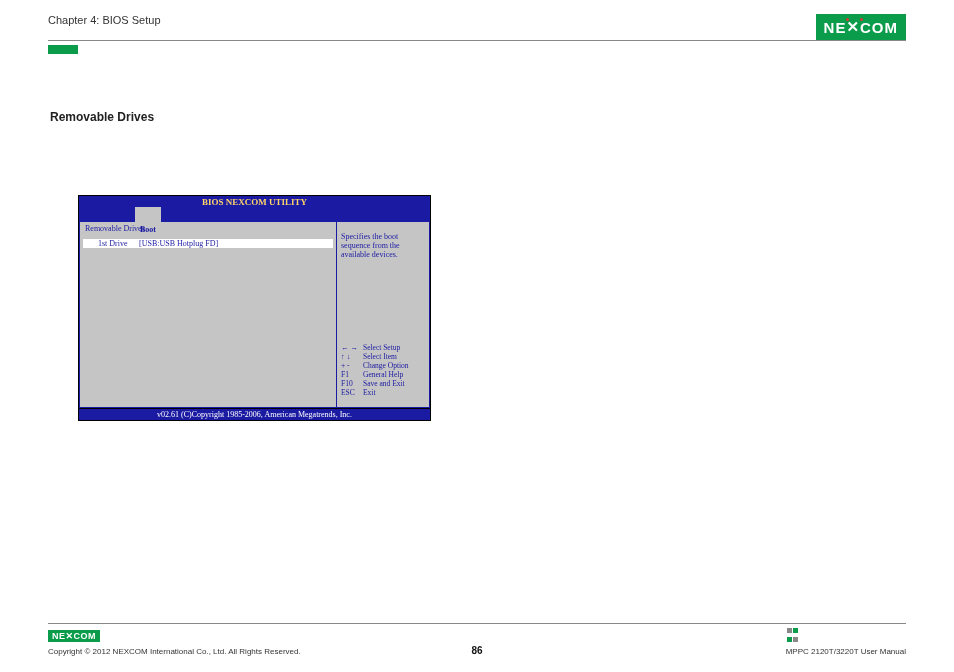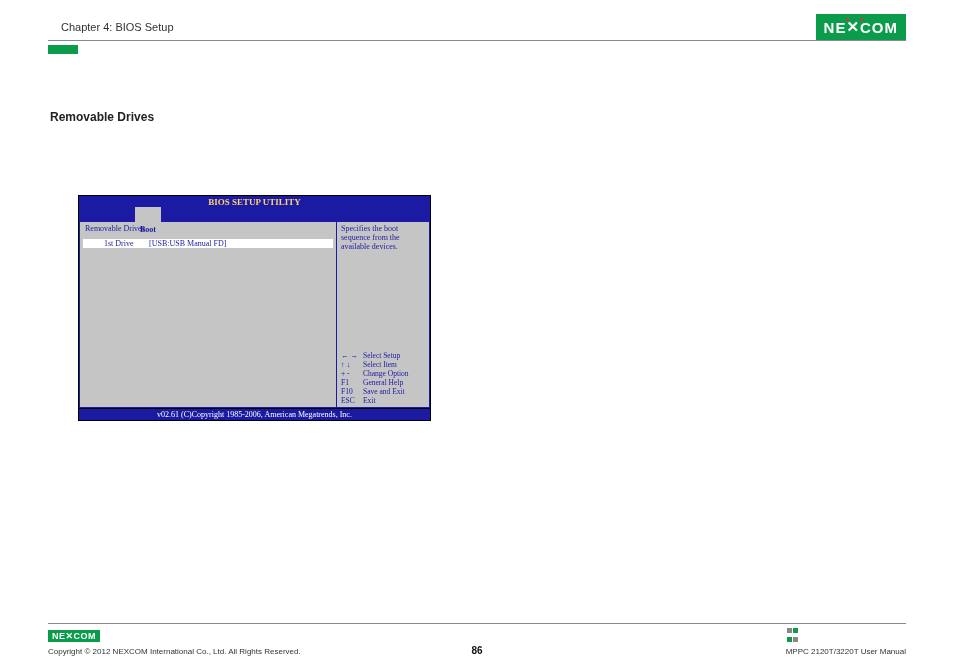--- a/index.html
+++ b/index.html
@@ -11,22 +11,21 @@
     position: relative;
     color: #000;
   }
   .header {
     position: absolute;
     top: 14px;
     left: 48px;
     right: 48px;
     display: flex;
     justify-content: space-between;
-    align-items: center;
-    margin-left: 13px;
+    align-items: flex-start;
   }
   .chapter-title {
     font-size: 11px;
     color: #333;
   }
   .logo-top {
     background: #0a9c4a;
     padding: 2px 6px;
     border: 2px solid #0a9c4a;
     display: flex;
@@ -141,27 +140,27 @@
     margin-bottom: 6px;
   }
   .bios-selected-row {
     background: #fff;
     color: #1b1aa3;
     padding: 0 1px;
     margin-left: -2px;
     margin-right: -2px;
     display: flex;
   }
-  .bios-sel-label { width: 65px; padding-left: 20px;}
+  .bios-sel-label { width: 55px; padding-left: 14px;}
   .bios-right {
     width: 92px;
     background: #c5c5c5;
     height: 185px;
     margin-left: 1px;
-    padding: 2px 4px;
+    padding: 10px 4px;
     font-family: "Times New Roman", serif;
     font-size: 8px;
     color: #1b1aa3;
     display: flex;
     flex-direction: column;
     justify-content: space-between;
   }
   .bios-help-keys {
     font-size: 7.5px;
     line-height: 1.2;
@@ -248,30 +247,30 @@
   </div>
 </div>
 <div class="hr-top"></div>
 <div class="accent-block"></div>
 
 <div class="content">
   <div class="section-heading">Removable Drives</div>
 </div>
 
 <div class="bios-box">
-  <div class="bios-titlebar">BIOS SETUP UTILITY</div>
+  <div class="bios-titlebar">BIOS NEXCOM UTILITY</div>
   <div class="bios-tabrow">
     <div class="bios-tab">Boot</div>
   </div>
   <div class="bios-body">
     <div class="bios-left">
       <div class="bios-left-title">Removable Drives</div>
       <div class="bios-selected-row">
         <span class="bios-sel-label">1st Drive</span>
-        <span>[USB:USB Manual FD]</span>
+        <span>[USB:USB Hotplug FD]</span>
       </div>
     </div>
     <div class="bios-right">
       <div>Specifies the boot sequence from the available devices.</div>
       <div class="bios-help-keys">
         <div class="row">
             <span class="k">← →</span>
             <span>Select Setup</span>
           </div>
         <div class="row">

